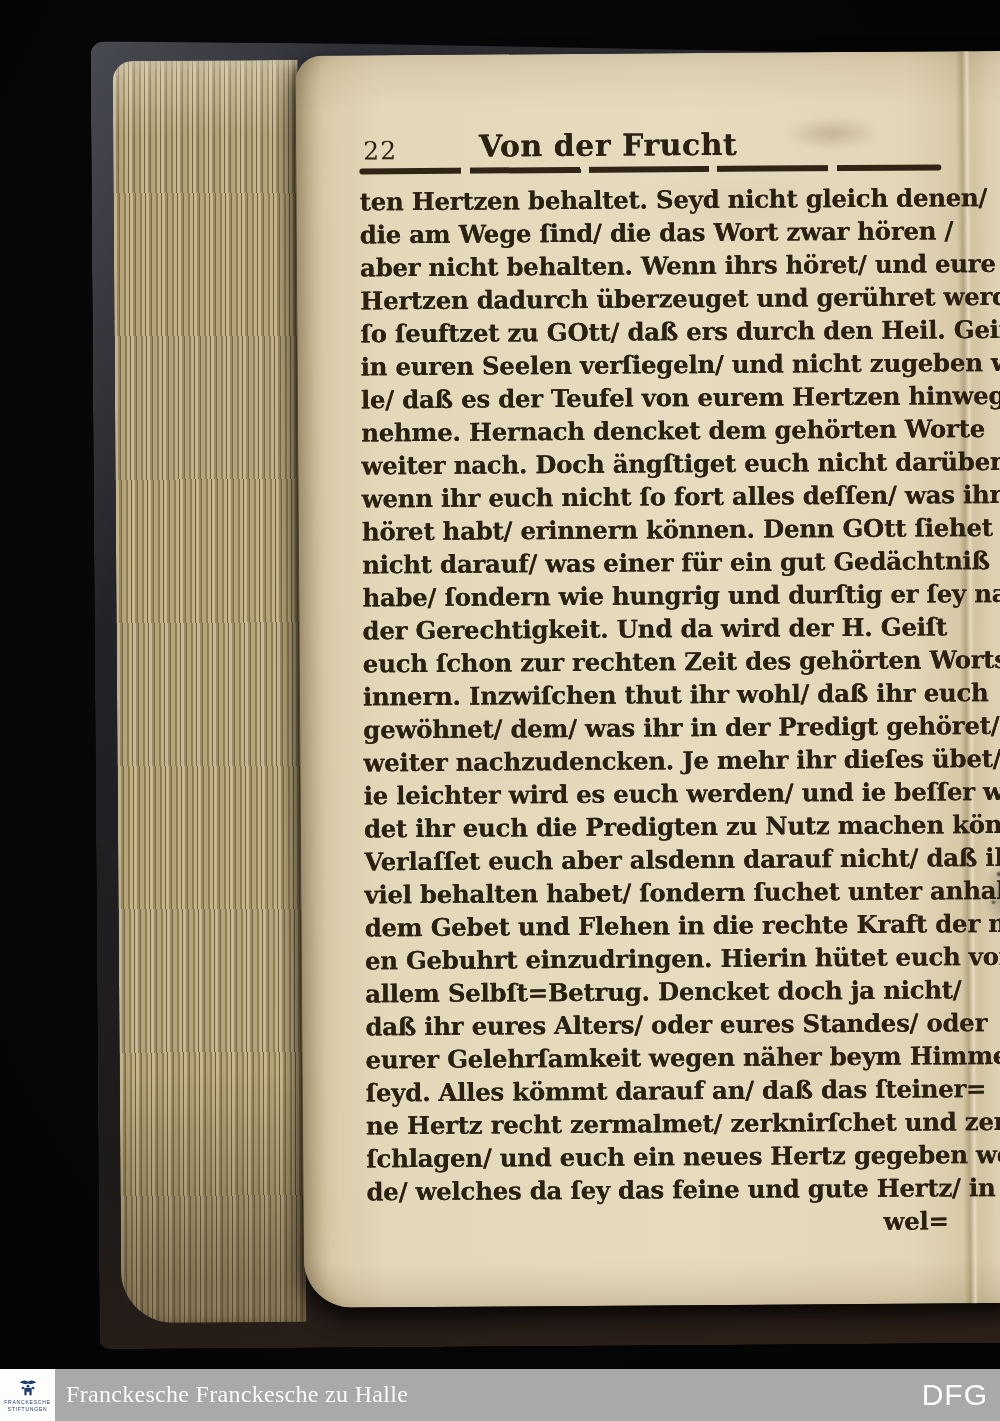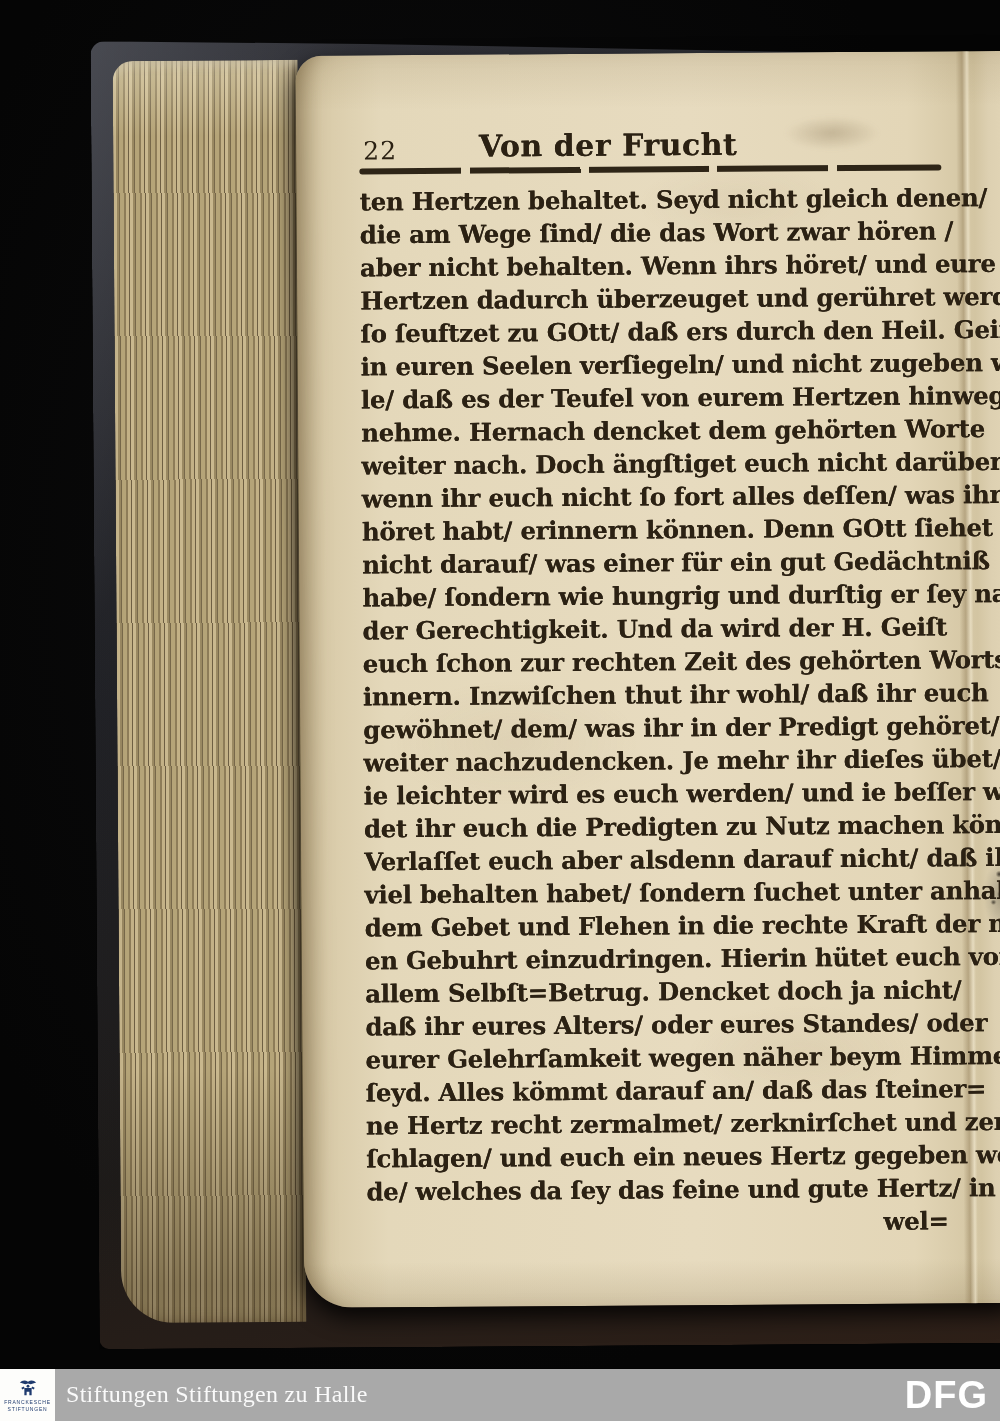--- a/index.html
+++ b/index.html
@@ -78,21 +78,21 @@
   .footer-bar{position:absolute;left:0;right:0;bottom:0;height:52px;background:#a9a9a9;
          box-shadow:0 -1px 0 rgba(0,0,0,.35);}
   .logo-box{position:absolute;left:0;bottom:0;width:55px;height:52px;background:#fdfdfb;
          display:flex;flex-direction:column;align-items:center;justify-content:center;gap:1px;}
   .logo-glyph{width:20px;height:20px;display:block;}
   .logo-text{font-family:"Liberation Sans", sans-serif;font-size:5px;letter-spacing:.8px;
          color:#1e3a6e;line-height:6px;text-align:center;}
   .footer-title{position:absolute;left:66px;top:50%;transform:translateY(-52%);
          font-family:"Liberation Serif", serif;font-size:24px;color:#fafafa;letter-spacing:.3px;}
   .dfg-logo{position:absolute;right:12px;top:50%;transform:translateY(-50%);
-         font-family:"Liberation Sans", sans-serif;font-weight:700;font-size:38px;
+         font-family:"Liberation Sans", sans-serif;font-weight:400;font-size:30px;
          color:#ffffff;letter-spacing:1px;}
 </style>
 </head>
 <body>
 
 <div class="scene">
 
   <div class="book">
     <div class="cover"></div>
     <div class="fore-edge"></div>
@@ -151,17 +151,17 @@
       <svg class="logo-glyph" viewBox="0 0 22 22" xmlns="http://www.w3.org/2000/svg">
         <path d="M2 5 Q6 1 11 4 Q16 1 20 5 L14 7 L11 6 L8 7 Z" fill="#1e3a6e"></path>
         <circle cx="11" cy="9" r="1.6" fill="#1e3a6e"></circle>
         <path d="M7 11 L15 11 L15 19 L12.5 19 L12.5 15 L9.5 15 L9.5 19 L7 19 Z" fill="#1e3a6e"></path>
         <rect x="4" y="10" width="3" height="2" fill="#1e3a6e" transform="rotate(-25 5.5 11)"></rect>
         <rect x="15" y="10" width="3" height="2" fill="#1e3a6e" transform="rotate(25 16.5 11)"></rect>
       </svg>
       <div class="logo-text">FRANCKESCHE</div>
       <div class="logo-text">STIFTUNGEN</div>
     </div>
-    <div class="footer-title">Stiftungen Stiftungen zu Halle</div>
+    <div class="footer-title">Franckesche Franckesche zu Halle</div>
     <div class="dfg-logo">DFG</div>
   </div>
 
 </div>
 
 </body></html>

